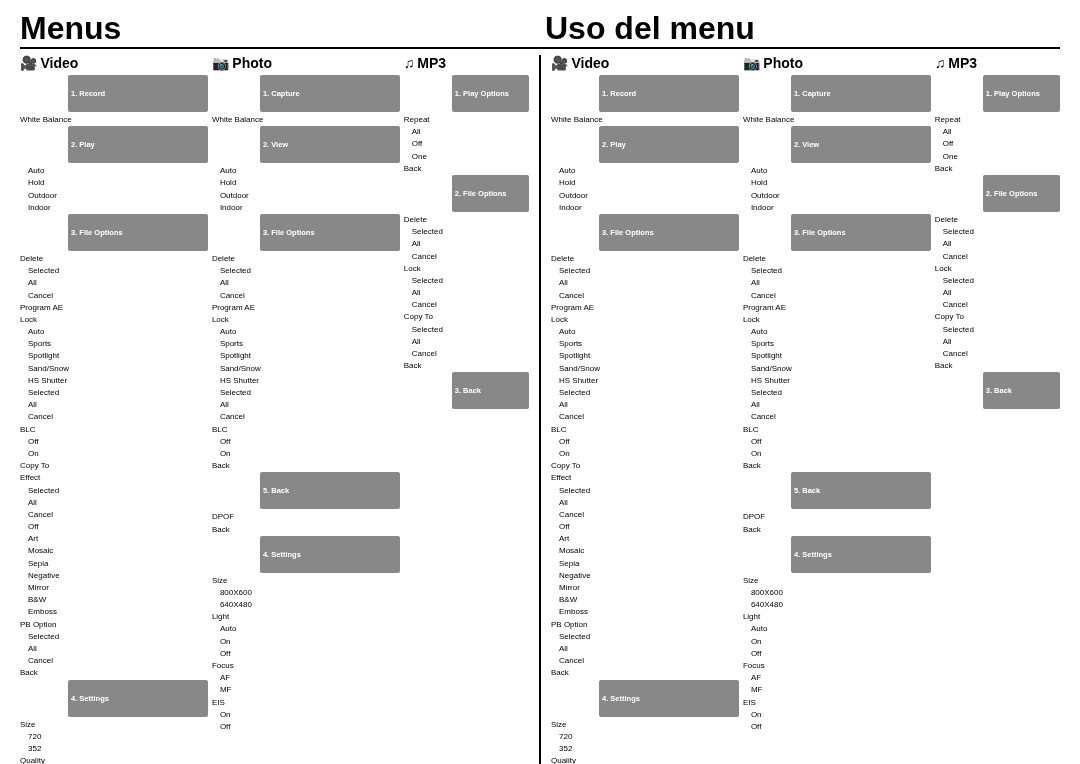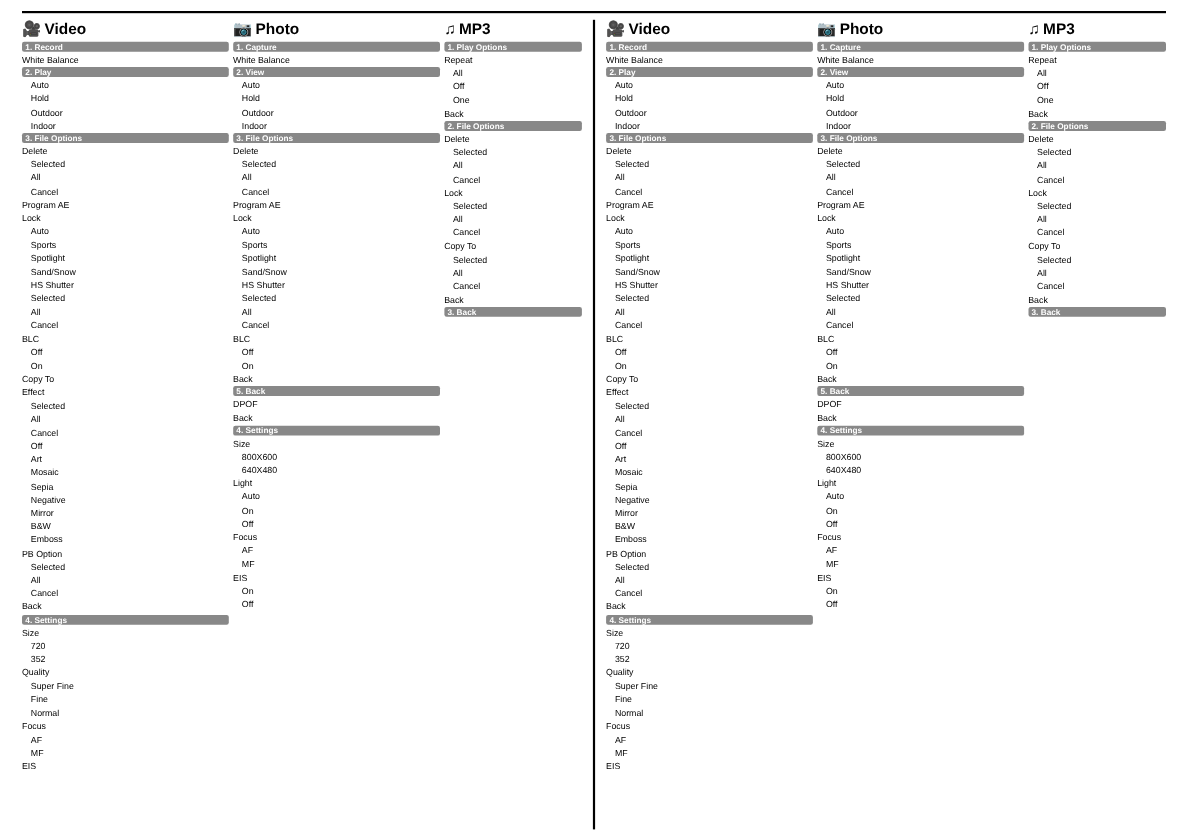--- a/index.html
+++ b/index.html
@@ -104,25 +104,26 @@
 
     .col.video-col { flex: 1.2; }
     .col.photo-col { flex: 1.2; }
     .col.mp3-col { flex: 0.8; }
 
     .menu-btn {
       background: #888;
       color: #fff;
       font-size: 7.5px;
       font-weight: bold;
-      padding: 0 3px;
+      padding: 14px 3px;
       border-radius: 2px;
       display: inline-block;
       margin-bottom: 1px;
       white-space: nowrap;
+      margin-left: 48px;
     }
 
     .indent {
       padding-left: 8px;
     }
 
     .row-item {
       font-size: 8px;
       line-height: 1.4;
       color: #000;
@@ -137,20 +138,28 @@
     }
     .two-halves-header .left-title { flex: 1; }
     .two-halves-header .right-title { flex: 1; padding-left: 10px; }
   </style>
 </head>
 <body>
 
 <div class="page">
 
 
+  <div class="two-halves-header">
+    <div class="left-title">
+      <div class="main-title">Menus</div>
+    </div>
+    <div class="right-title">
+      <div class="main-title">Uso del menu</div>
+    </div>
+  </div>
   <hr class="divider-line">
 
   <div class="columns-wrapper">
 
     <div class="half">
 
       <div class="section-headers">
         <div class="section-header video-col">
           <span class="icon">🎥</span>
           <span>Video</span>

